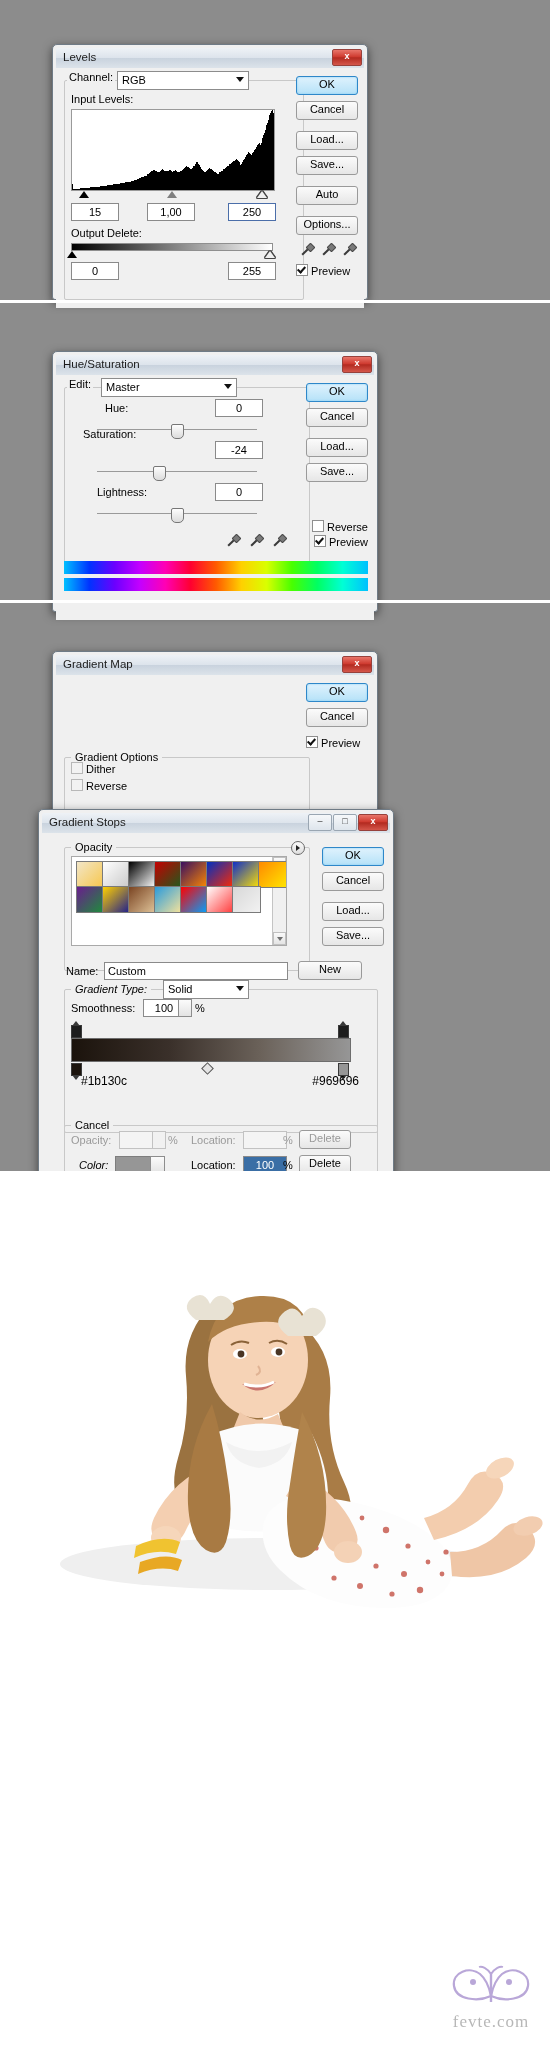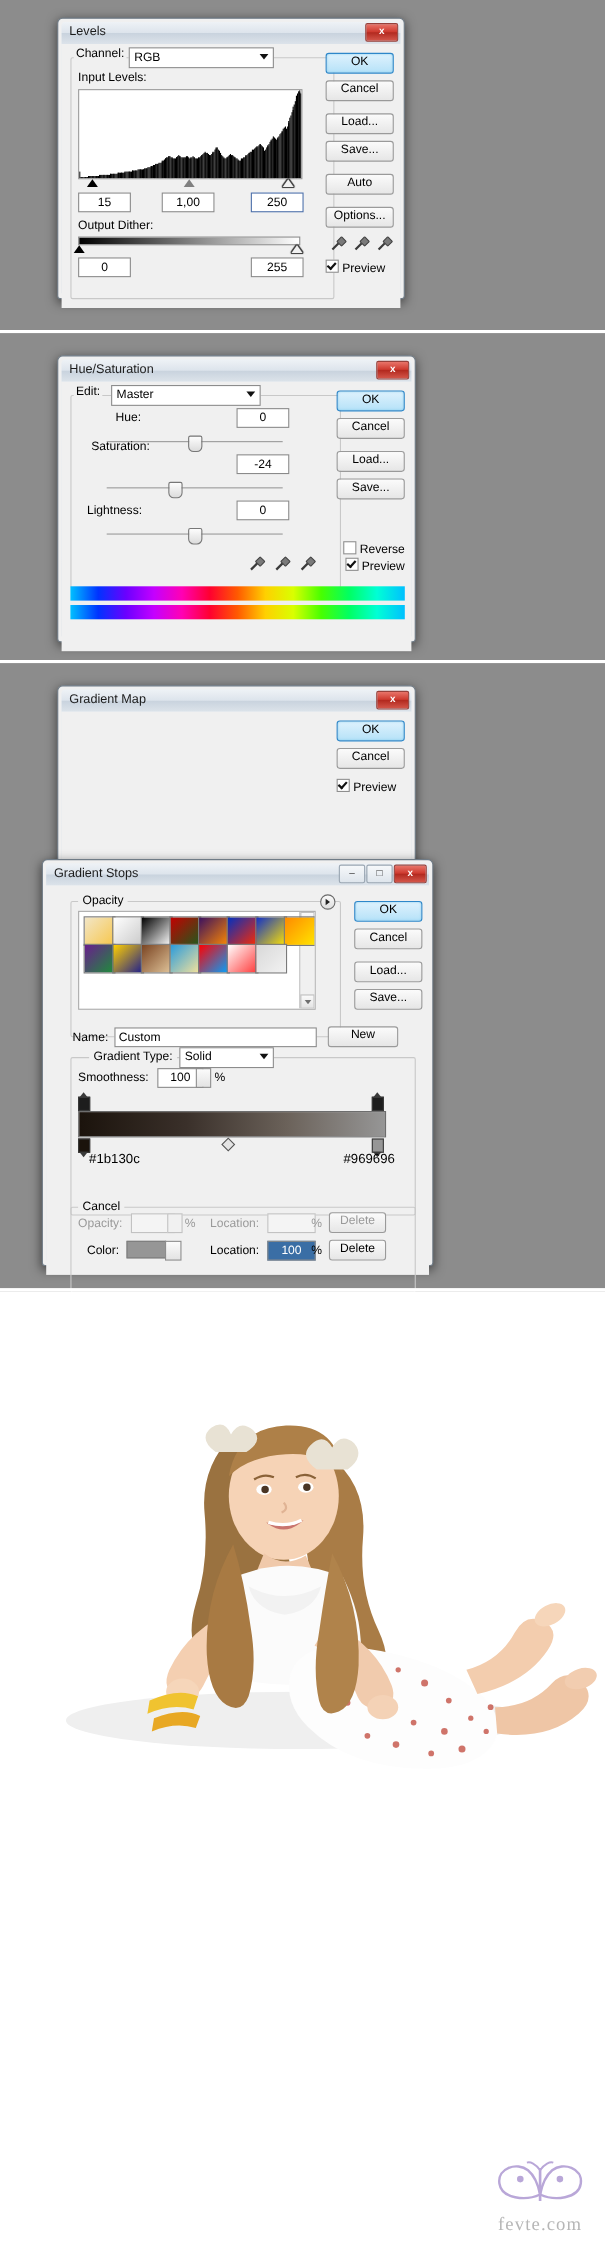--- a/index.html
+++ b/index.html
@@ -1,21 +1,21 @@
 <!DOCTYPE html>
 <html><head>
 <meta charset="utf-8">
 <style>
   html,body{margin:0;padding:0;}
   body{
     width:550px;height:2050px;background:#8c8c8c;
     font-family:"Liberation Sans",sans-serif;font-size:11px;color:#000;
     position:relative;overflow:hidden;
   }
-  .panel{position:absolute;left:0;width:550px;background:#8c8c8c;}
+  .panel{position:absolute;left:0;width:550px;background:#8c8c8c;margin-top:28px;}
   .sep{position:absolute;left:0;width:550px;height:3px;background:#ffffff;}
 
   
   .dlg{position:absolute;background:#f0f0f0;border:1px solid #6f7b86;
        border-radius:5px 5px 3px 3px;
        box-shadow:0 3px 10px rgba(0,0,0,.55);
        padding:3px;}
   .dlg-frame{background:linear-gradient(180deg,#e9eef3 0%,#dfe6ed 55%,#d4dce5 100%);
              border-radius:4px 4px 2px 2px;padding:0;}
   .titlebar{height:20px;position:relative;
@@ -400,21 +400,21 @@
             <div class="mark mid" style="left:96px;top:0;"></div>
             <div style="position:absolute;left:186px;top:0;width:0;height:0;
                         border-left:5px solid transparent;border-right:5px solid transparent;border-bottom:7px solid #f0f0f0;
                         filter:drop-shadow(0 -1px 0 #444) drop-shadow(1px 0 0 #444) drop-shadow(-1px 0 0 #444) drop-shadow(0 1px 0 #444);"></div>
           </div>
 
           <input class="tf ctr" style="position: absolute; left: 6px; top: 122px; width: 40px;" value="15">
           <input class="tf ctr" style="position: absolute; left: 82px; top: 122px; width: 40px;" value="1,00">
           <input class="tf ctr" style="position: absolute; left: 163px; top: 122px; width: 40px; border: 1px solid rgb(75, 110, 169);" value="250">
 
-          <div class="lbl" style="position:absolute;left:6px;top:146px;">Output Dither:</div>
+          <div class="lbl" style="position:absolute;left:6px;top:146px;">Output Delete:</div>
 
           <div class="ramp" style="position:absolute;left:6px;top:162px;width:200px;"></div>
           <div style="position:absolute;left:6px;top:170px;width:202px;height:9px;">
             <div class="mark" style="left:-4px;top:0;"></div>
             <div style="position:absolute;left:194px;top:0;width:0;height:0;
                         border-left:5px solid transparent;border-right:5px solid transparent;border-bottom:7px solid #f0f0f0;
                         filter:drop-shadow(0 -1px 0 #444) drop-shadow(1px 0 0 #444) drop-shadow(-1px 0 0 #444) drop-shadow(0 1px 0 #444);"></div>
           </div>
           <input class="tf ctr" style="position: absolute; left: 6px; top: 181px; width: 40px;" value="0">
           <input class="tf ctr" style="position: absolute; left: 163px; top: 181px; width: 40px;" value="255">
@@ -469,21 +469,21 @@
             <div class="knob" style="left:74px;"></div>
           </div>
 
           <div class="lbl" style="position:absolute;left:18px;top:40px;">Saturation:</div>
           <input class="tf ctr" style="position: absolute; left: 150px; top: 53px; width: 40px;" value="-24">
           <div class="slider" style="position:absolute;left:32px;top:78px;width:160px;">
             <div class="track"></div>
             <div class="knob" style="left:56px;"></div>
           </div>
 
-          <div class="lbl" style="position:absolute;left:14px;top:98px;">Lightness:</div>
+          <div class="lbl" style="position:absolute;left:32px;top:98px;">Lightness:</div>
           <input class="tf ctr" style="position: absolute; left: 150px; top: 95px; width: 40px;" value="0">
           <div class="slider" style="position:absolute;left:32px;top:120px;width:160px;">
             <div class="track"></div>
             <div class="knob" style="left:74px;"></div>
           </div>
         </div>
 
         <div style="position:absolute;right:6px;top:8px;width:62px;">
           <div class="btn primary" style="margin-bottom:6px;">OK</div>
           <div class="btn" style="margin-bottom:11px;">Cancel</div>
@@ -519,20 +519,31 @@
   <div class="dlg" style="left:52px;top:20px;width:318px;height:168px;">
     <div class="dlg-frame" style="height:100%;">
       <div class="titlebar">
         <span class="ttl">Gradient Map</span>
         <div class="wbtns">
           <div class="wbtn close">x</div>
         </div>
       </div>
       <div class="body" style="height:calc(100% - 20px);">
 
+        <div class="group" style="position:absolute;left:8px;top:82px;width:228px;height:42px;">
+          <div class="legend" style="left:6px;">Gradient Options</div>
+          <div style="position:absolute;left:6px;top:4px;font-size:11px;">
+            <span class="cb dim"></span>
+            <span>Dither</span>
+          </div>
+          <div style="position:absolute;left:6px;top:21px;font-size:11px;">
+            <span class="cb dim"></span>
+            <span>Reverse</span>
+          </div>
+        </div>
 
         <div style="position:absolute;right:6px;top:8px;width:62px;">
           <div class="btn primary" style="margin-bottom:6px;">OK</div>
           <div class="btn" style="margin-bottom:9px;">Cancel</div>
           <div style="font-size:11px;">
             <span class="cb on"></span>
             <span>Preview</span>
           </div>
         </div>
       </div>
@@ -579,21 +590,21 @@
               <div class="swatch" style="left: 134px; top: 29px; background: linear-gradient(135deg, rgb(255, 255, 255), rgb(255, 58, 58));"></div>
               <div class="swatch" style="left: 160px; top: 29px; background: linear-gradient(135deg, rgb(216, 216, 216), rgb(242, 242, 242));"></div>
             </div>
         </div>
 
         <div class="lbl" style="position:absolute;left:24px;top:132px;">Name:</div>
         <input class="tf" style="position: absolute; left: 62px; top: 129px; width: 176px;" value="Custom">
         <div class="btn" style="position:absolute;left:256px;top:128px;width:62px;">New</div>
 
         <div class="group" style="position:absolute;left:22px;top:156px;width:296px;height:128px;">
-          <div class="legend" style="left:16px;">Gradient Type:</div>
+          <div class="legend" style="left:6px;font-style:italic;">Gradient Type:</div>
           <div class="combo" style="position:absolute;left:98px;top:-10px;width:62px;">
             <span>Solid</span>
             <span class="arr"></span>
           </div>
 
           <div class="lbl" style="position:absolute;left:6px;top:12px;">Smoothness:</div>
           <input class="tf ctr" style="position: absolute; left: 78px; top: 9px; width: 34px;" value="100">
           <div style="position:absolute;left:113px;top:9px;width:12px;height:16px;border:1px solid #8d8d8d;
                       background:linear-gradient(180deg,#fbfbfb,#e3e3e3);">
             <span class="arr" style="position:absolute;left:2px;top:5px;"></span>
@@ -623,21 +634,21 @@
           <div style="position:absolute;left:87px;top:5px;width:12px;height:16px;border:1px solid #c2c2c2;background:#f1f1f1;">
             <span class="arr" style="position:absolute;left:2px;top:5px;border-top-color:#b0b0b0;"></span>
           </div>
           <div class="lbl" style="position:absolute;left:103px;top:8px;color:#9a9a9a;">%</div>
 
           <div class="lbl" style="position:absolute;left:126px;top:8px;color:#9a9a9a;">Location:</div>
           <input class="tf ctr" style="position: absolute; left: 178px; top: 5px; width: 36px; background: rgb(244, 244, 244); border-color: rgb(194, 194, 194);" value="">
           <div class="lbl" style="position:absolute;left:218px;top:8px;color:#9a9a9a;">%</div>
           <div class="btn" style="position:absolute;left:234px;top:4px;width:50px;color:#9a9a9a;">Delete</div>
 
-          <div class="lbl" style="position:absolute;left:14px;top:33px;">Color:</div>
+          <div class="lbl" style="position:absolute;left:14px;top:33px;font-style:italic;">Color:</div>
           <div style="position:absolute;left:50px;top:30px;width:34px;height:14px;border:1px solid #7d7d7d;background:#969696;"></div>
           <div style="position:absolute;left:85px;top:30px;width:13px;height:16px;border:1px solid #8d8d8d;
                       background:linear-gradient(180deg,#fbfbfb,#e3e3e3);">
             <span class="arr" style="position:absolute;left:2px;top:5px;"></span>
           </div>
 
           <div class="lbl" style="position:absolute;left:126px;top:33px;">Location:</div>
           <input class="tf ctr" style="position: absolute; left: 178px; top: 30px; width: 36px; background: rgb(58, 110, 165); color: rgb(255, 255, 255);" value="100">
           <div class="lbl" style="position:absolute;left:218px;top:33px;">%</div>
           <div class="btn" style="position:absolute;left:234px;top:29px;width:50px;">Delete</div>

